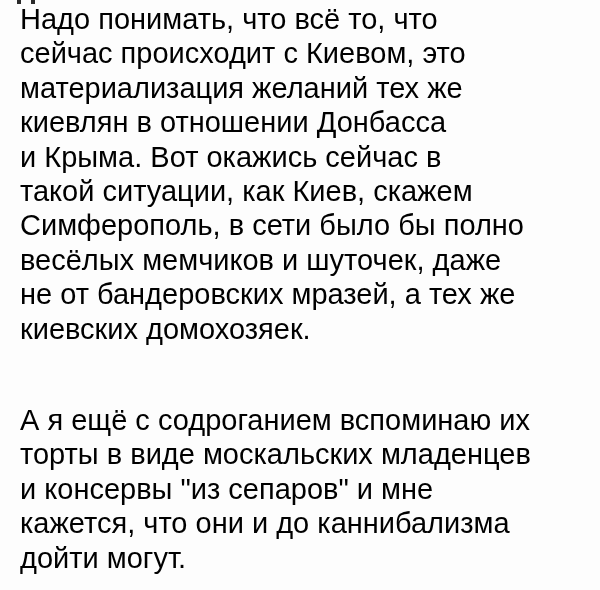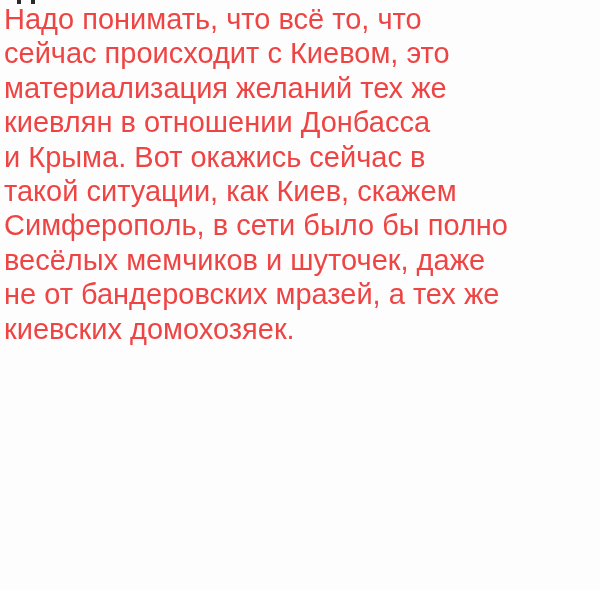--- a/index.html
+++ b/index.html
@@ -10,23 +10,23 @@
     width: 600px;
     height: 590px;
     background: #fdfdfd;
     overflow: hidden;
     position: relative;
     font-family: "Liberation Sans", sans-serif;
   }
   .post-text {
     position: absolute;
     top: 2px;
-    left: 4px;
+    left: 20px;
     right: 8px;
-    color: #ef4444;
+    color: #000000;
   }
   .post-text p {
     margin: 0;
     font-size: 29px;
     line-height: 34.4px;
     font-weight: 400;
     white-space: pre-line; 
     letter-spacing: 0;
   }
   .post-text p + p {
@@ -53,13 +53,18 @@
   <p>Надо понимать, что всё то, что
 сейчас происходит с Киевом, это
 материализация желаний тех же
 киевлян в отношении Донбасса
 и Крыма. Вот окажись сейчас в
 такой ситуации, как Киев, скажем
 Симферополь, в сети было бы полно
 весёлых мемчиков и шуточек, даже
 не от бандеровских мразей, а тех же
 киевских домохозяек.</p>
+  <p>А я ещё с содроганием вспоминаю их
+торты в виде москальских младенцев
+и консервы "из сепаров" и мне
+кажется, что они и до каннибализма
+дойти могут.</p>
 </div>
 
 </body></html>

